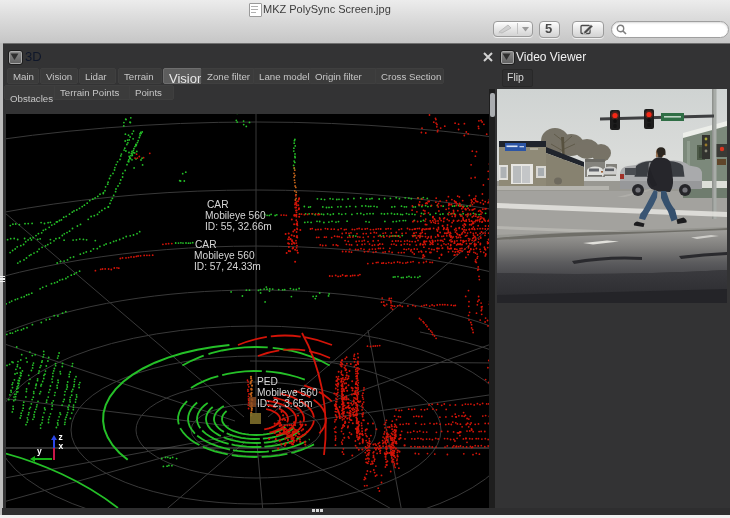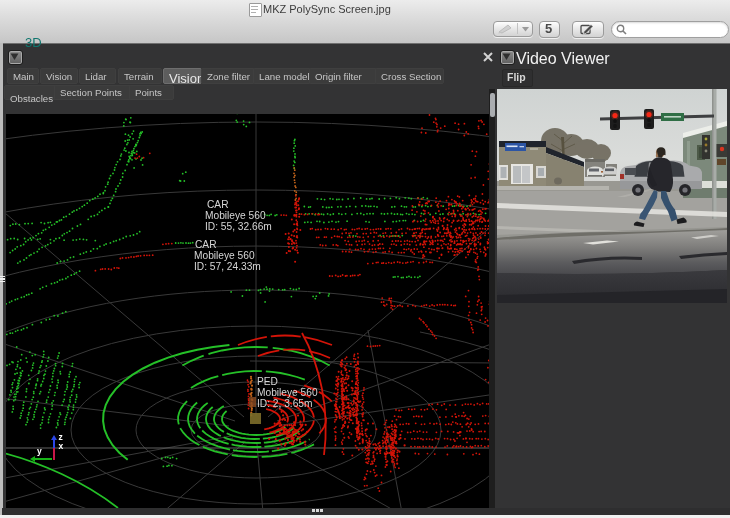--- a/index.html
+++ b/index.html
@@ -26,31 +26,31 @@
 <svg class="abs" style="left:616px;top:24px" width="11" height="11" viewBox="0 0 11 11">
     <circle cx="4.5" cy="4.5" r="3.2" fill="none" stroke="#7e7e7e" stroke-width="1.4"></circle>
     <line x1="7" y1="7" x2="10" y2="10" stroke="#7e7e7e" stroke-width="1.6"></line>
   </svg>
 <div class="abs" style="left:2px;top:44px;width:728px;height:471px;background:#333334"></div>
 <div class="abs" style="left:0;top:43px;width:3px;height:472px;background:#bdbdbd"></div>
 <div class="abs" style="left:8px;top:50px;width:13px;height:13px;background:linear-gradient(#8c8c8c,#5f5f5f);border:1px solid #1d1d1d;border-radius:3px;box-shadow:inset 0 0 0 1px #a8a8a8"></div>
 <svg class="abs" style="left:10px;top:53px" width="9" height="8" viewBox="0 0 9 8">
     <path d="M0.5,0.5 L8.5,0.5 L4.5,7 Z" fill="#2e2e2e"></path>
   </svg>
-<div class="abs" style="left:25px;top:35px;font-size:13px;font-weight:normal;color:#0f766e">3D</div>
+<div class="abs" style="left:25px;top:49px;font-size:13px;font-weight:normal;color:#0f172a">3D</div>
 <svg class="abs" style="left:482px;top:51px" width="12" height="12" viewBox="0 0 12 12">
     <path d="M2,2 L10,10 M10,2 L2,10" stroke="#d2d2d2" stroke-width="2"></path>
   </svg>
 <div class="abs" style="left:500px;top:50px;width:13px;height:13px;background:linear-gradient(#8c8c8c,#5f5f5f);border:1px solid #1d1d1d;border-radius:3px;box-shadow:inset 0 0 0 1px #a8a8a8"></div>
 <svg class="abs" style="left:502px;top:53px" width="9" height="8" viewBox="0 0 9 8">
     <path d="M0.5,0.5 L8.5,0.5 L4.5,7 Z" fill="#2e2e2e"></path>
   </svg>
-<div class="abs" style="left:516px;top:50px;font-size:16px;color:#f2f2f2">Video Viewer</div>
+<div class="abs" style="left:516px;top:50px;font-size:12px;color:#f2f2f2">Video Viewer</div>
 <div class="abs" style="left:502px;top:69px;width:29px;height:16px;background:#2f2f30;border:1px solid #282828;border-radius:2px"></div>
-<div class="abs" style="left:507px;top:71px;font-size:10.5px;font-weight:bold;color:#d6d6d6">Flip</div>
+<div class="abs" style="left:507px;top:71px;font-size:10.5px;font-weight:normal;color:#d6d6d6">Flip</div>
 <div class="abs" style="left:8px;top:68px;width:440px;height:16px"></div>
 <div class="abs" style="left:7px;top:68px;width:32px;height:16px;background:#3b3b3b;border:1px solid #3f3f3f;border-radius:2px;box-sizing:border-box"></div>
 <div class="abs" style="left:13px;top:70.5px;font-size:9.7px;color:#c6c6c6;white-space:nowrap">Main</div>
 <div class="abs" style="left:40px;top:68px;width:38px;height:16px;background:#3b3b3b;border:1px solid #3f3f3f;border-radius:2px;box-sizing:border-box"></div>
 <div class="abs" style="left:46px;top:70.5px;font-size:9.7px;color:#c6c6c6;white-space:nowrap">Vision</div>
 <div class="abs" style="left:79px;top:68px;width:37px;height:16px;background:#3b3b3b;border:1px solid #3f3f3f;border-radius:2px;box-sizing:border-box"></div>
 <div class="abs" style="left:85px;top:70.5px;font-size:9.7px;color:#c6c6c6;white-space:nowrap">Lidar</div>
 <div class="abs" style="left:118px;top:68px;width:44px;height:16px;background:#3b3b3b;border:1px solid #3f3f3f;border-radius:2px;box-sizing:border-box"></div>
 <div class="abs" style="left:124px;top:70.5px;font-size:9.7px;color:#c6c6c6;white-space:nowrap">Terrain</div>
 <div class="abs" style="left:163px;top:68px;width:39px;height:16px;background:#5d5d5d;border:1px solid #6e6e6e;border-radius:2px;box-sizing:border-box"></div>
@@ -59,21 +59,21 @@
 <div class="abs" style="left:207px;top:70.5px;font-size:9.7px;color:#c6c6c6;white-space:nowrap">Zone filter</div>
 <div class="abs" style="left:253px;top:68px;width:58px;height:16px;background:#3b3b3b;border:1px solid #3f3f3f;border-radius:2px;box-sizing:border-box"></div>
 <div class="abs" style="left:259px;top:70.5px;font-size:9.7px;color:#c6c6c6;white-space:nowrap">Lane model</div>
 <div class="abs" style="left:309px;top:68px;width:68px;height:16px;background:#3b3b3b;border:1px solid #3f3f3f;border-radius:2px;box-sizing:border-box"></div>
 <div class="abs" style="left:315px;top:70.5px;font-size:9.7px;color:#c6c6c6;white-space:nowrap">Origin filter</div>
 <div class="abs" style="left:375px;top:68px;width:69px;height:16px;background:#3b3b3b;border:1px solid #3f3f3f;border-radius:2px;box-sizing:border-box"></div>
 <div class="abs" style="left:381px;top:70.5px;font-size:9.7px;color:#c6c6c6;white-space:nowrap">Cross Section</div>
 <div class="abs" style="left:4px;top:85px;width:55px;height:15px;background:#3b3b3b;border:1px solid #3f3f3f;border-radius:2px;box-sizing:border-box"></div>
 <div class="abs" style="left:10px;top:93px;font-size:9.7px;color:#c6c6c6;white-space:nowrap">Obstacles</div>
 <div class="abs" style="left:54px;top:85px;width:80px;height:15px;background:#3b3b3b;border:1px solid #3f3f3f;border-radius:2px;box-sizing:border-box"></div>
-<div class="abs" style="left:60px;top:87px;font-size:9.7px;color:#c6c6c6;white-space:nowrap">Section Points</div>
+<div class="abs" style="left:60px;top:87px;font-size:9.7px;color:#c6c6c6;white-space:nowrap">Terrain Points</div>
 <div class="abs" style="left:129px;top:85px;width:45px;height:15px;background:#3b3b3b;border:1px solid #3f3f3f;border-radius:2px;box-sizing:border-box"></div>
 <div class="abs" style="left:135px;top:87px;font-size:9.7px;color:#c6c6c6;white-space:nowrap">Points</div>
 <svg class="abs" style="left:6px;top:114px;background:#000" width="483" height="394" viewBox="0 0 483 394">
     <g stroke="#393939" stroke-width="1" fill="none">
       <ellipse cx="250" cy="316" rx="65" ry="26"></ellipse>
       <ellipse cx="250" cy="316" rx="120" ry="48"></ellipse>
       <ellipse cx="250" cy="316" rx="185" ry="74"></ellipse>
       <ellipse cx="250" cy="316" rx="260" ry="104"></ellipse>
       <path d="M-100,316 A350,140 0 0 1 600,316"></path>
       <path d="M-210,316 A460,184 0 0 1 710,316"></path>

